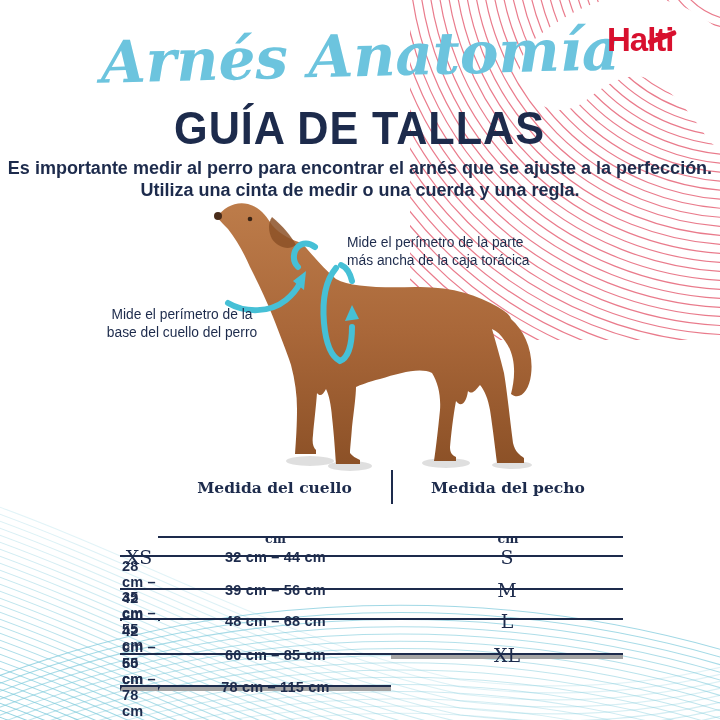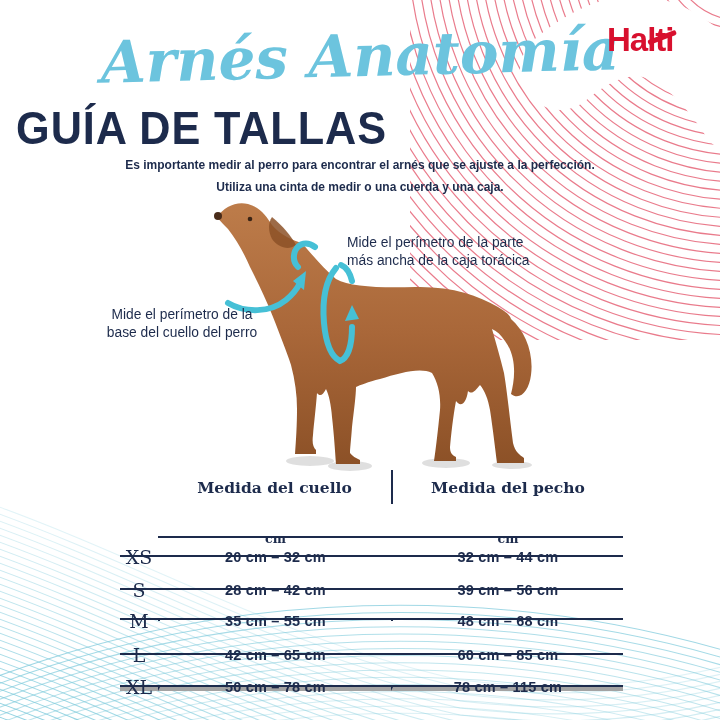--- a/index.html
+++ b/index.html
@@ -15,25 +15,25 @@
   .logo{position:absolute;top:20px;right:18px;width:95px;height:42px;z-index:5;}
   .logo-text{font-weight:700;font-size:33px;letter-spacing:-1px;color:#d8102e;
              font-family:"Liberation Sans",sans-serif;line-height:40px;}
   .logo-slash{position:absolute;left:40px;top:15px;width:30px;height:4.5px;background:#d8102e;
               border-radius:2px;transform:rotate(-21deg);}
 
   
   .script-title{position:absolute;top:22px;left:0;width:720px;text-align:center;
       font-family:"DejaVu Serif",cursive;font-style:italic;font-weight:700;
       font-size:58px;color:#6cc4de;transform:rotate(-1.5deg);z-index:4;}
-  .main-title{position:absolute;top:100px;left:0;width:720px;text-align:left;z-index:4;}
+  .main-title{position:absolute;top:100px;left:0;width:720px;text-align:center;z-index:4;}
   .main-title span{display:inline-block;font-weight:700;font-size:47px;letter-spacing:1px;
       color:#1d2b4c;transform:scaleX(.92);transform-origin:center;}
   .intro{position:absolute;left:0;width:720px;text-align:center;color:#1d2b4c;
-      font-weight:700;font-size:12px;z-index:4;}
+      font-weight:700;font-size:18px;z-index:4;}
   #intro1{top:158px;} #intro2{top:180px;}
 
   
   .note{position:absolute;color:#1d2b4c;font-weight:400;font-size:13.8px;line-height:1.32;z-index:6;}
   #note-chest{left:347px;top:234px;width:260px;text-align:left;}
   #note-neck{left:96px;top:306px;width:172px;text-align:center;}
 
   
   #dog-svg{position:absolute;left:160px;top:195px;z-index:3;}
 
@@ -164,21 +164,21 @@
 <div class="logo">
   <div class="logo-text">Halti</div>
   <div class="logo-slash"></div>
 </div>
 
 <div class="script-title">Arnés Anatomía</div>
 <div class="main-title">
   <span>GUÍA DE TALLAS</span>
 </div>
 <div class="intro" id="intro1">Es importante medir al perro para encontrar el arnés que se ajuste a la perfección.</div>
-<div class="intro" id="intro2">Utiliza una cinta de medir o una cuerda y una caja.</div>
+<div class="intro" id="intro2">Utiliza una cinta de medir o una cuerda y una regla.</div>
 
 <svg id="dog-svg" width="400" height="280" viewBox="0 0 400 280">
   <defs>
     <linearGradient id="dogGrad" x1="0" y1="0" x2="0" y2="1">
       <stop offset="0" stop-color="#bd7c4a"></stop>
       <stop offset="0.5" stop-color="#a96739"></stop>
       <stop offset="1" stop-color="#8c5127"></stop>
     </linearGradient>
   </defs>
 
@@ -262,21 +262,20 @@
 
   <div class="cell"></div>
   <div class="cell th">Medida del cuello</div>
   <div class="cell th b-left">Medida del pecho</div>
 
   <div class="cell"></div>
   <div class="cell unit b-left b-top">cm</div>
   <div class="cell unit b-left b-top">cm</div>
 
   <div class="cell size-label b-top">XS</div>
-  <div class="cell val b-left b-top">20 cm – 32 cm</div>
   <div class="cell val b-left b-top">32 cm – 44 cm</div>
 
   <div class="cell size-label b-top">S</div>
   <div class="cell val b-left b-top">28 cm – 42 cm</div>
   <div class="cell val b-left b-top">39 cm – 56 cm</div>
 
   <div class="cell size-label b-top">M</div>
   <div class="cell val b-left b-top">35 cm – 55 cm</div>
   <div class="cell val b-left b-top">48 cm – 68 cm</div>
 

